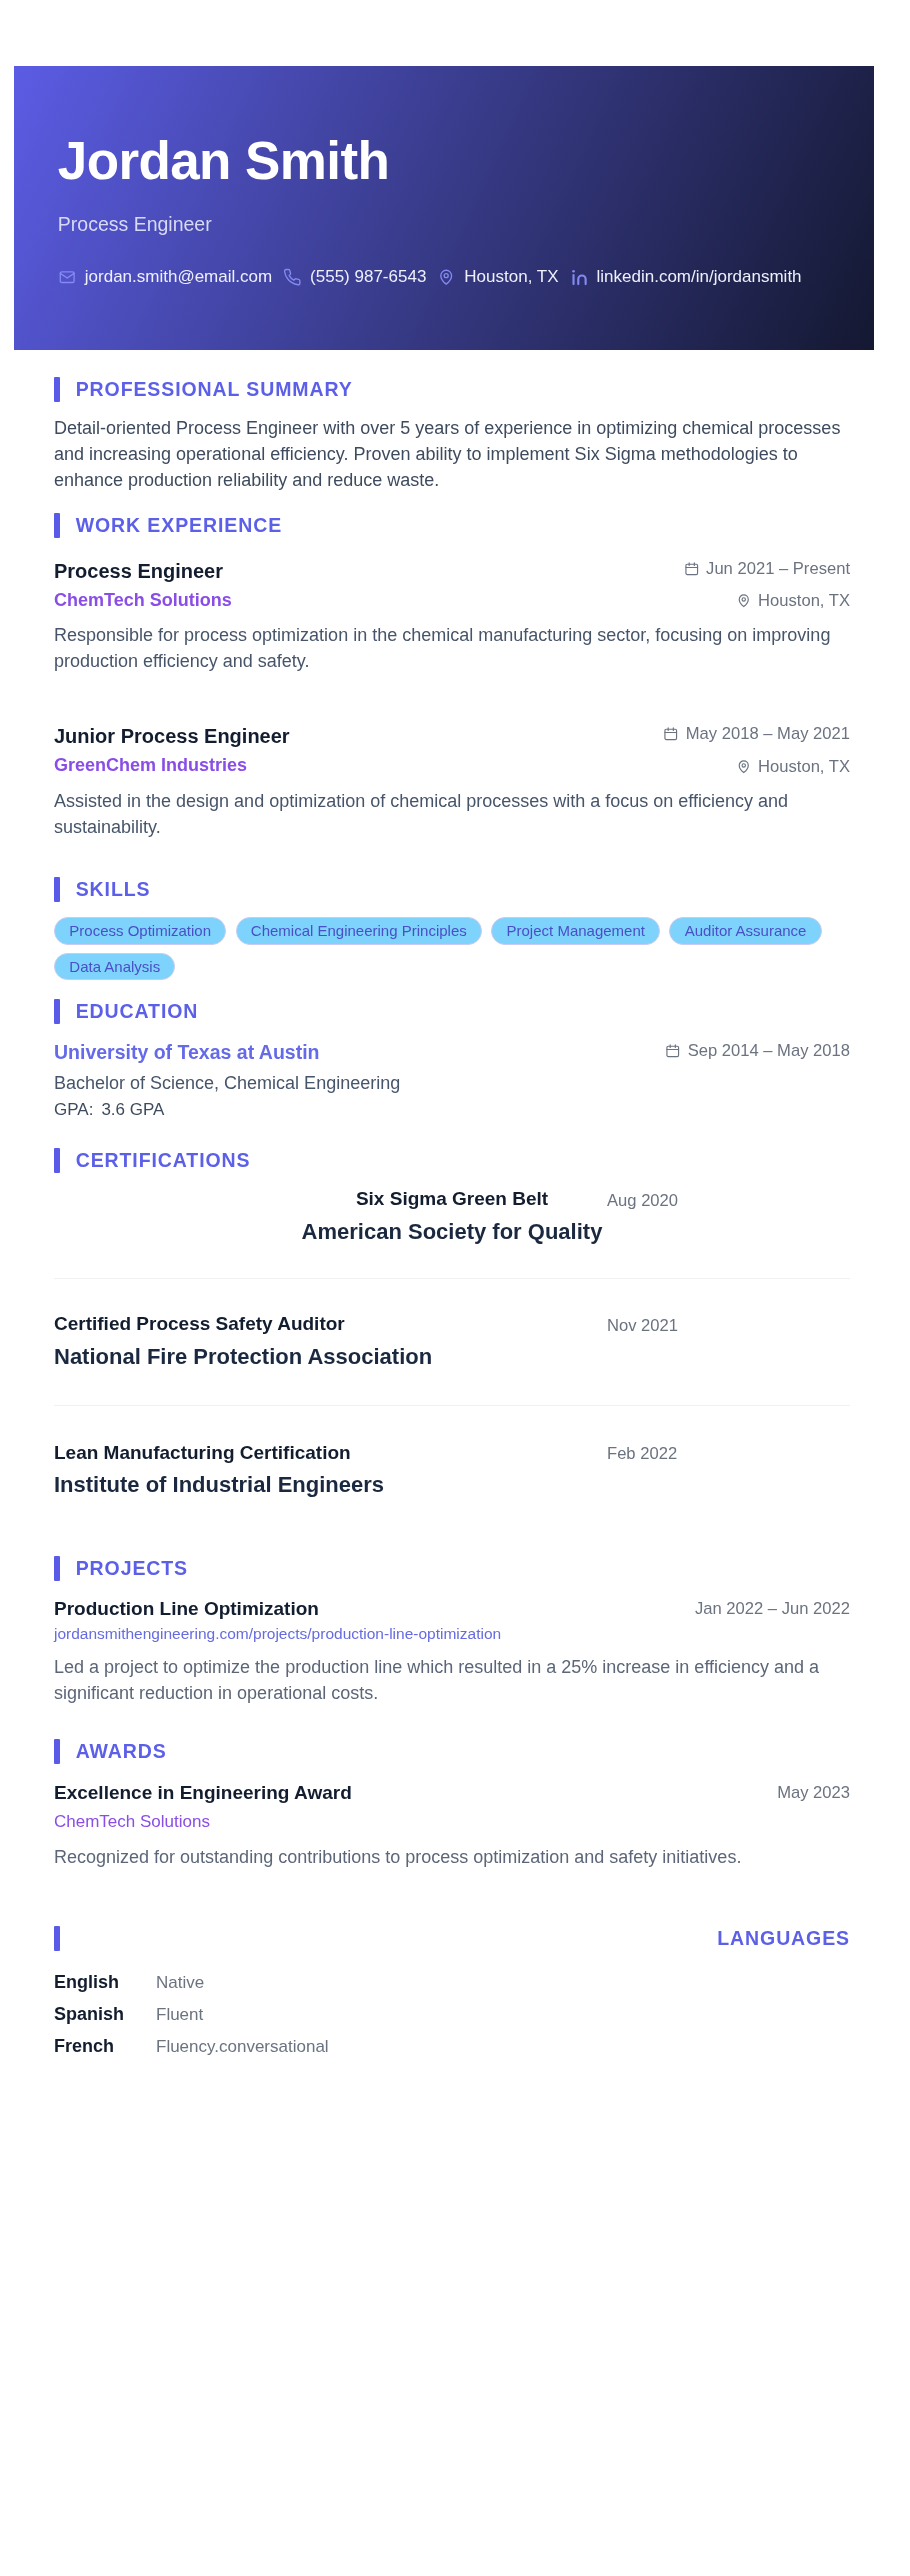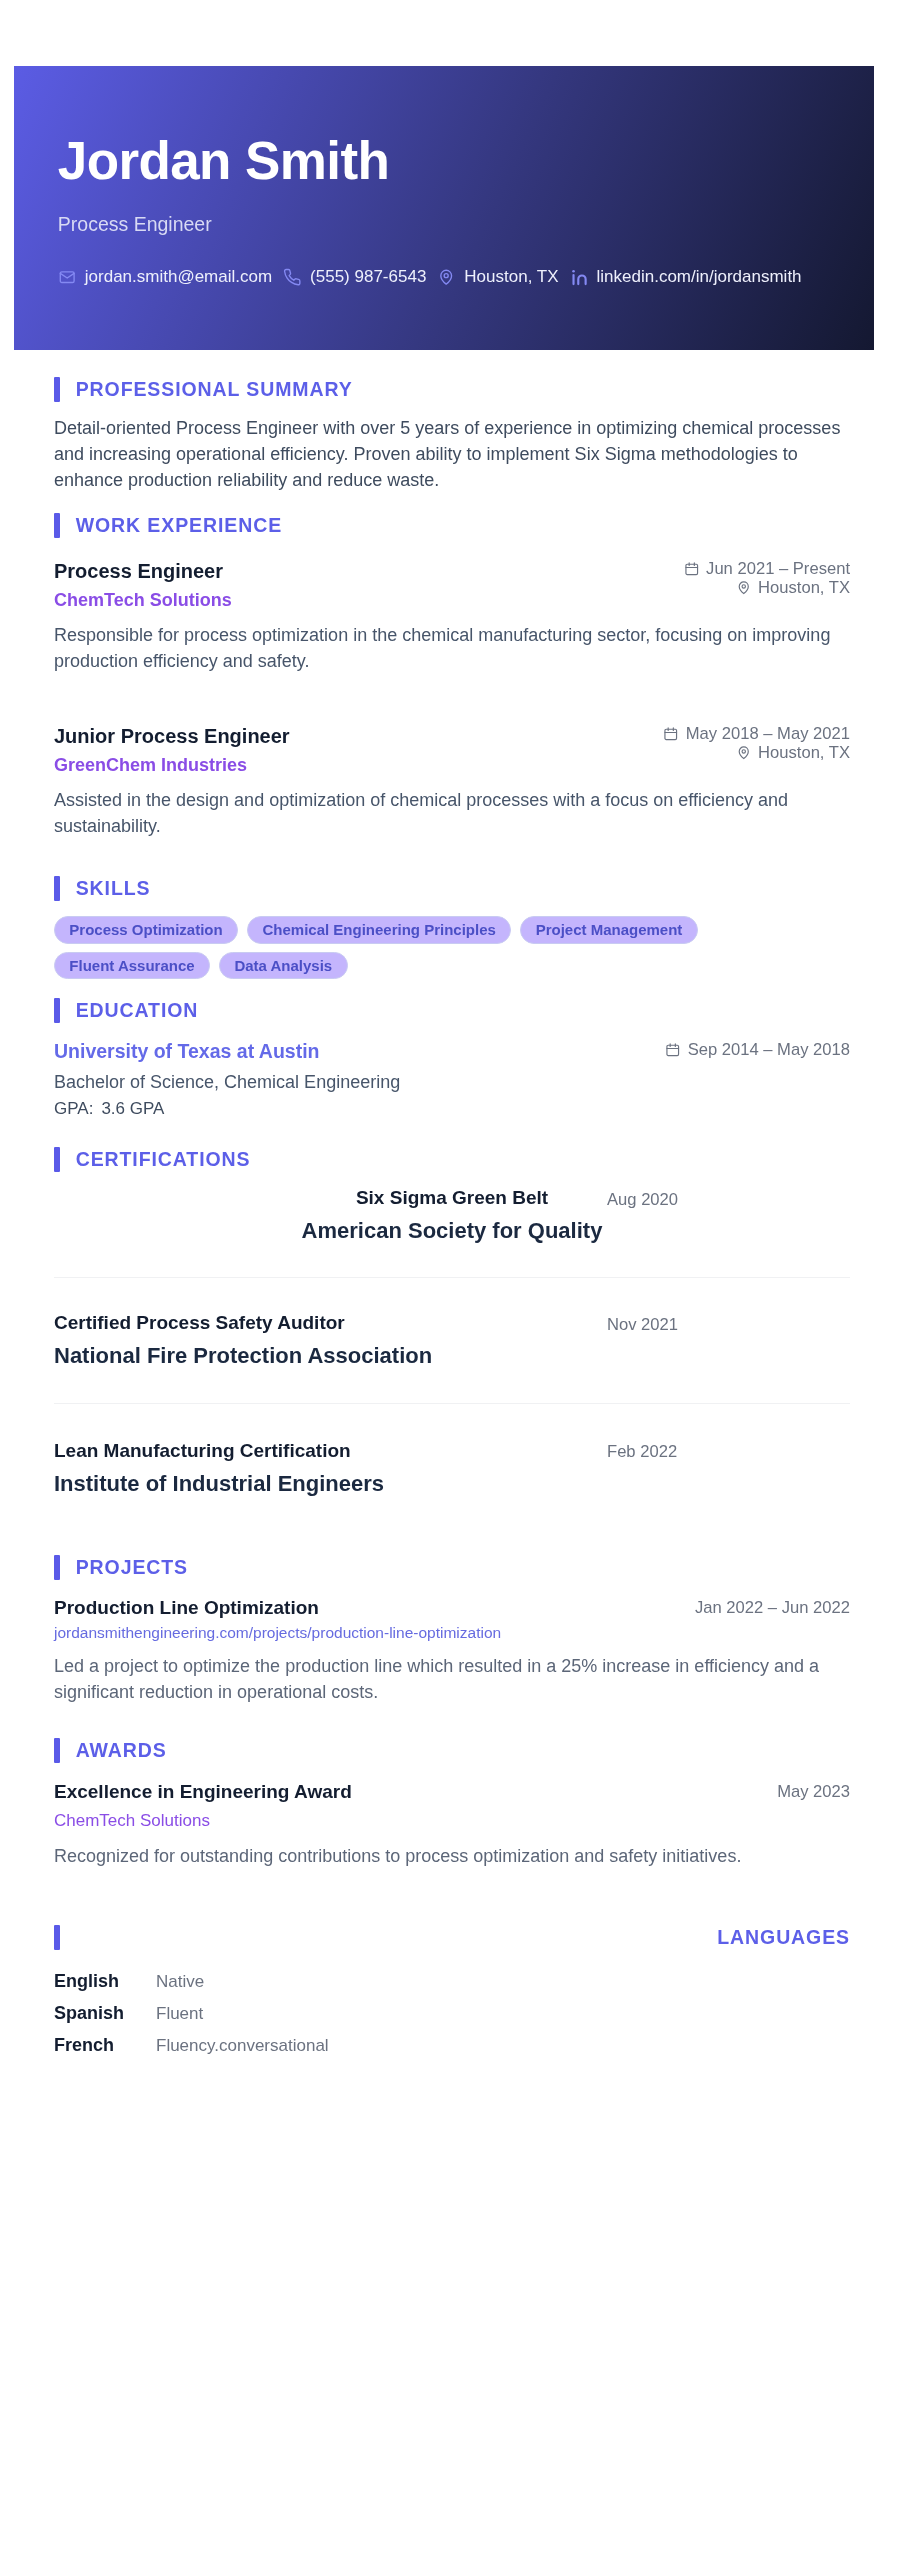--- a/index.html
+++ b/index.html
@@ -29,28 +29,28 @@
   .sec .bar{width:5.7px;height:25px;background:#5a5ae8;border-radius:1.1px;flex:0 0 auto;}
   .sec h2{margin:0;font-size:19.5px;font-weight:700;color:#5c5fe8;letter-spacing:0.9px;}
   .mt-summary{margin-top:39px;}
   .p-summary{margin:12.6px 0 0;font-size:18px;line-height:26px;color:#3e4b5e;}
   .mt-exp{margin-top:20.6px;}
   .job{margin-top:20.6px;}
   .job + .job{margin-top:50px;}
   .row-head{display:flex;justify-content:space-between;align-items:flex-start;}
   .job-title{font-size:20px;font-weight:700;color:#131d30;line-height:24px;}
   .company{margin-top:6.9px;font-size:18px;font-weight:700;color:#8a4de6;line-height:20.6px;}
-  .meta{display:flex;flex-direction:column;gap:0;align-items:flex-end;}
+  .meta{display:flex;flex-direction:column;gap:13px;align-items:flex-end;}
   .meta-row{display:flex;align-items:center;gap:6.9px;font-size:16.6px;color:#6b7280;line-height:19.5px;}
   .meta-row svg{width:15.5px;height:15.5px;color:#6b7280;flex:0 0 auto;}
   .job-desc{margin-top:11.5px;font-size:18px;line-height:26px;color:#47556a;}
   .mt-skills{margin-top:37px;}
   .pills{margin-top:15.5px;display:flex;flex-wrap:wrap;gap:8px 9.2px;}
-  .pill{font-size:15px;line-height:15px;color:#4b4fc6;background:#c4b5fd;
-    border:1.1px solid #c9cbf2;border-radius:16px;padding:5.2px 14.3px;font-weight:bold;}
+  .pill{font-size:15px;line-height:15px;color:#4b4fc6;background:#7dd3fc;
+    border:1.1px solid #c9cbf2;border-radius:16px;padding:5.2px 14.3px;}
   .mt-edu{margin-top:19px;}
   .edu-head{margin-top:17px;display:flex;justify-content:space-between;align-items:flex-start;}
   .school{font-size:19.5px;font-weight:700;color:#646ae8;line-height:23px;}
   .degree{margin-top:7.5px;font-size:18px;line-height:23px;color:#47556a;}
   .gpa{margin-top:5.7px;display:flex;gap:8px;font-size:17px;line-height:20.6px;color:#3e4b5e;}
   .mt-certs{margin-top:27.5px;}
   .cert-list{margin-top:15px;}
   .cert{position:relative;}
   .cert-name{font-size:19px;font-weight:700;color:#131d30;line-height:22px;}
   .cert-date{position:absolute;left:553px;top:2.3px;font-size:16.6px;color:#6b7280;}
@@ -185,21 +185,21 @@
 
   <section>
     <div class="sec mt-skills">
       <span class="bar"></span>
       <h2>SKILLS</h2>
     </div>
     <div class="pills">
       <span class="pill">Process Optimization</span>
       <span class="pill">Chemical Engineering Principles</span>
       <span class="pill">Project Management</span>
-      <span class="pill">Fluent Assurance</span>
+      <span class="pill">Auditor Assurance</span>
       <span class="pill">Data Analysis</span>
     </div>
   </section>
 
   <section>
     <div class="sec mt-edu">
       <span class="bar"></span>
       <h2>EDUCATION</h2>
     </div>
     <div class="edu-head">

